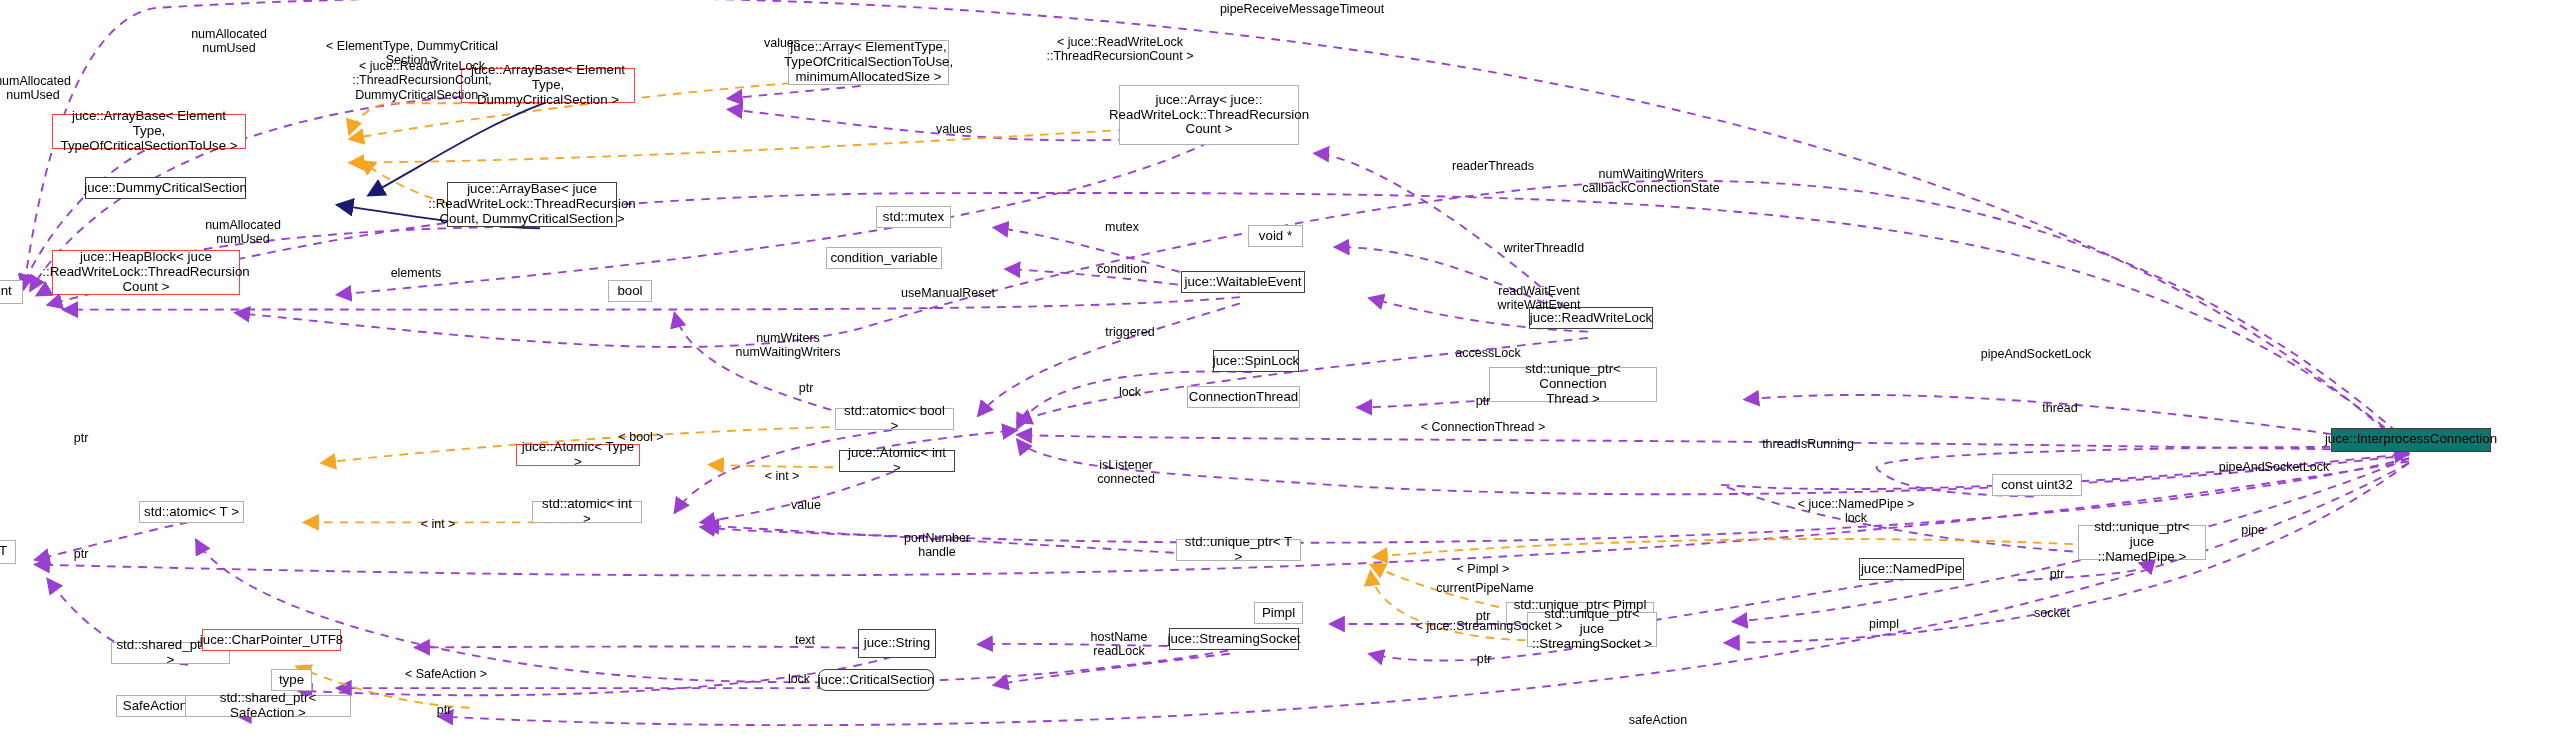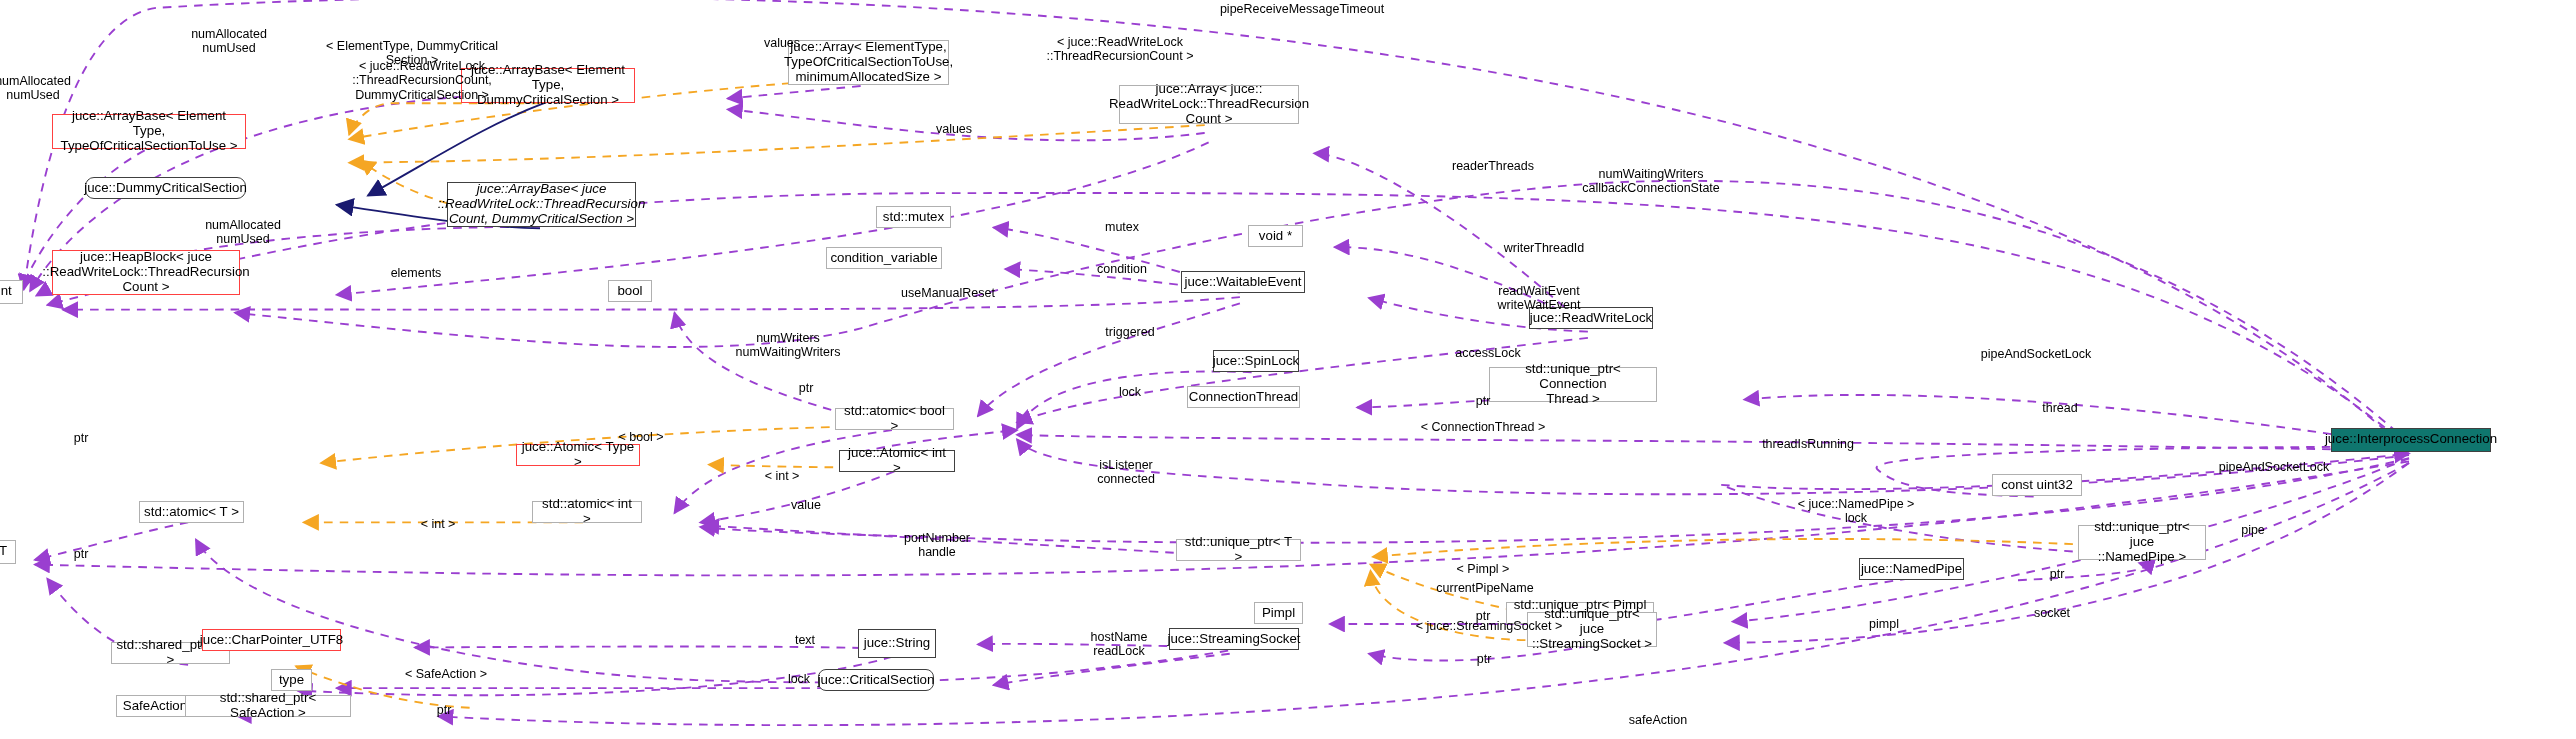--- a/index.html
+++ b/index.html
@@ -97,33 +97,33 @@
       <path stroke="#1a1a70" stroke-dasharray="0" marker-end="url(#ahN)" d="M700,130 C620,160 560,200 470,250"></path>
       <path stroke="#1a1a70" stroke-dasharray="0" marker-end="url(#ahN)" d="M690,292 C600,290 520,275 430,262"></path>
     </g>
   </svg>
 
   <div>
       <div class="node n-plain" style="left: -13.3px; top: 280px; width: 36px; height: 23.5px;">int</div>
       <div class="node n-plain" style="left: -10.2px; top: 540px; width: 26.6px; height: 23.5px;">T</div>
       <div class="node n-red" style="left: 52px; top: 114px; width: 194px; height: 35px;">juce::ArrayBase&lt; Element
 Type, TypeOfCriticalSectionToUse &gt;</div>
-      <div class="node n-bold" style="left: 85px; top: 177px; width: 161px; height: 22px; border-radius: 9px;">juce::DummyCriticalSection</div>
+      <div class="node n-bold" style="left: 85px; top: 177px; width: 161px; height: 22px;">juce::DummyCriticalSection</div>
       <div class="node n-red" style="left: 52px; top: 250px; width: 188px; height: 45px;">juce::HeapBlock&lt; juce
 ::ReadWriteLock::ThreadRecursion
 Count &gt;</div>
       <div class="node n-red" style="left: 461px; top: 68px; width: 174px; height: 35px;">juce::ArrayBase&lt; Element
 Type, DummyCriticalSection &gt;</div>
-      <div class="node n-bold" style="left: 447px; top: 182px; width: 189px; height: 45px; font-style: italic;">juce::ArrayBase&lt; juce
+      <div class="node n-bold" style="left: 447px; top: 182px; width: 170px; height: 45px;">juce::ArrayBase&lt; juce
 ::ReadWriteLock::ThreadRecursion
 Count, DummyCriticalSection &gt;</div>
       <div class="node n-plain" style="left: 788px; top: 40px; width: 161px; height: 45px;">juce::Array&lt; ElementType,
 TypeOfCriticalSectionToUse,
 minimumAllocatedSize &gt;</div>
-      <div class="node n-plain" style="left: 1119px; top: 85px; width: 180px; height: 39px;">juce::Array&lt; juce::
+      <div class="node n-plain" style="left: 1119px; top: 85px; width: 180px; height: 60px;">juce::Array&lt; juce::
 ReadWriteLock::ThreadRecursion
 Count &gt;</div>
       <div class="node n-plain" style="left: 608px; top: 280px; width: 44px; height: 22px;">bool</div>
       <div class="node n-plain" style="left: 876px; top: 206px; width: 75px; height: 22px;">std::mutex</div>
       <div class="node n-plain" style="left: 826px; top: 247px; width: 116px; height: 22px;">condition_variable</div>
       <div class="node n-plain" style="left: 1248px; top: 225px; width: 55px; height: 22px;">void *</div>
       <div class="node n-bold" style="left: 1181px; top: 271px; width: 124px; height: 22px;">juce::WaitableEvent</div>
       <div class="node n-bold" style="left: 1529px; top: 307px; width: 124px; height: 22px;">juce::ReadWriteLock</div>
       <div class="node n-bold" style="left: 1213px; top: 350px; width: 86px; height: 22px;">juce::SpinLock</div>
       <div class="node n-plain" style="left: 1187px; top: 386px; width: 113px; height: 22px;">ConnectionThread</div>

